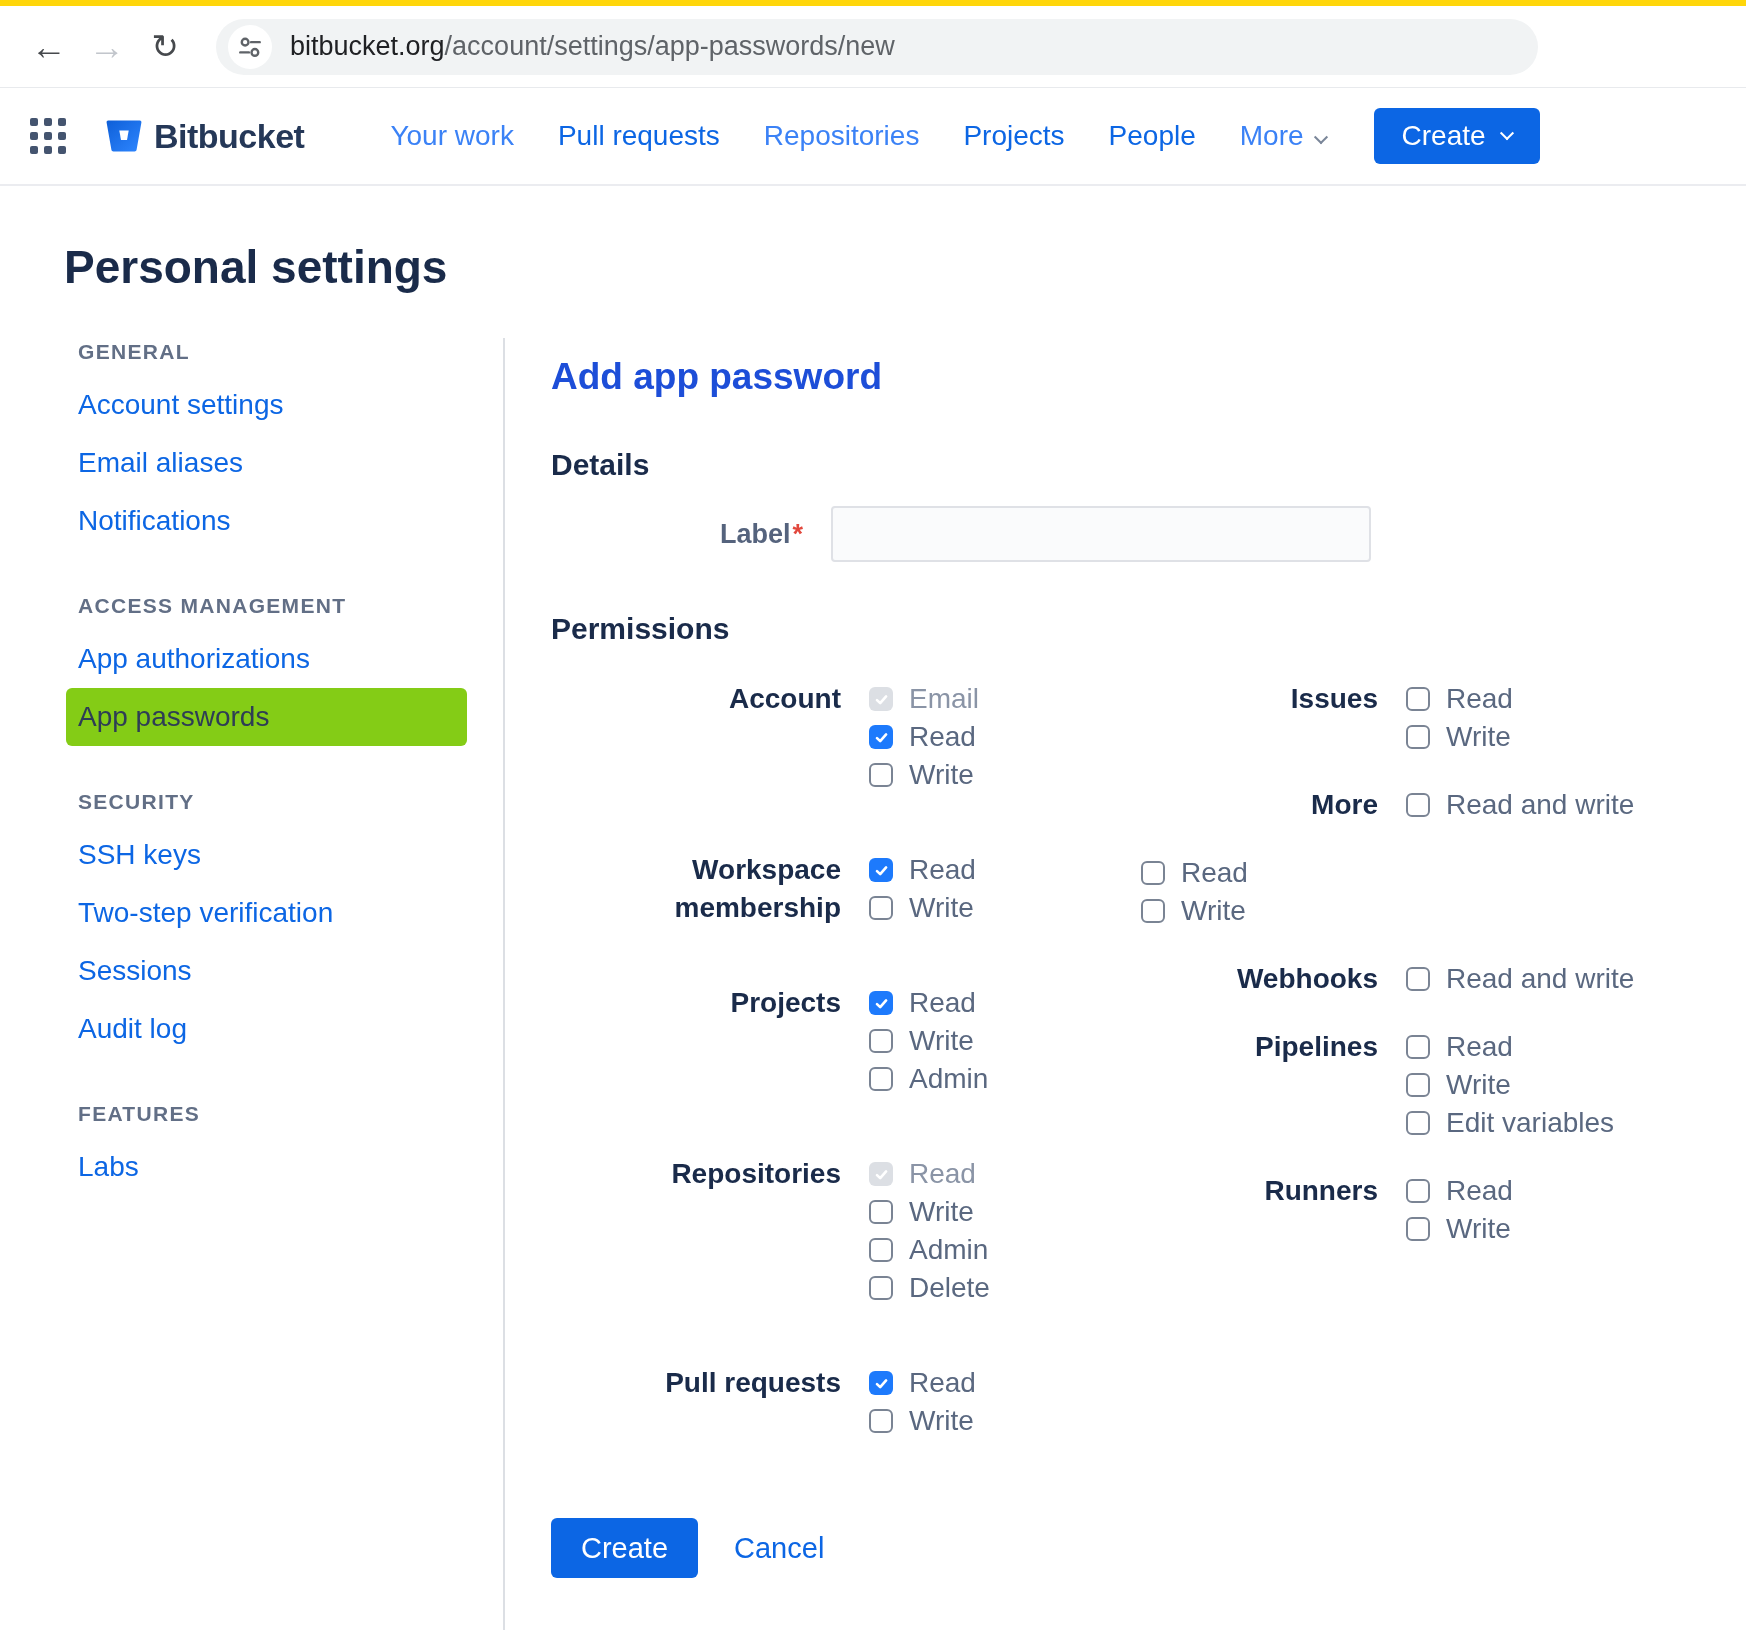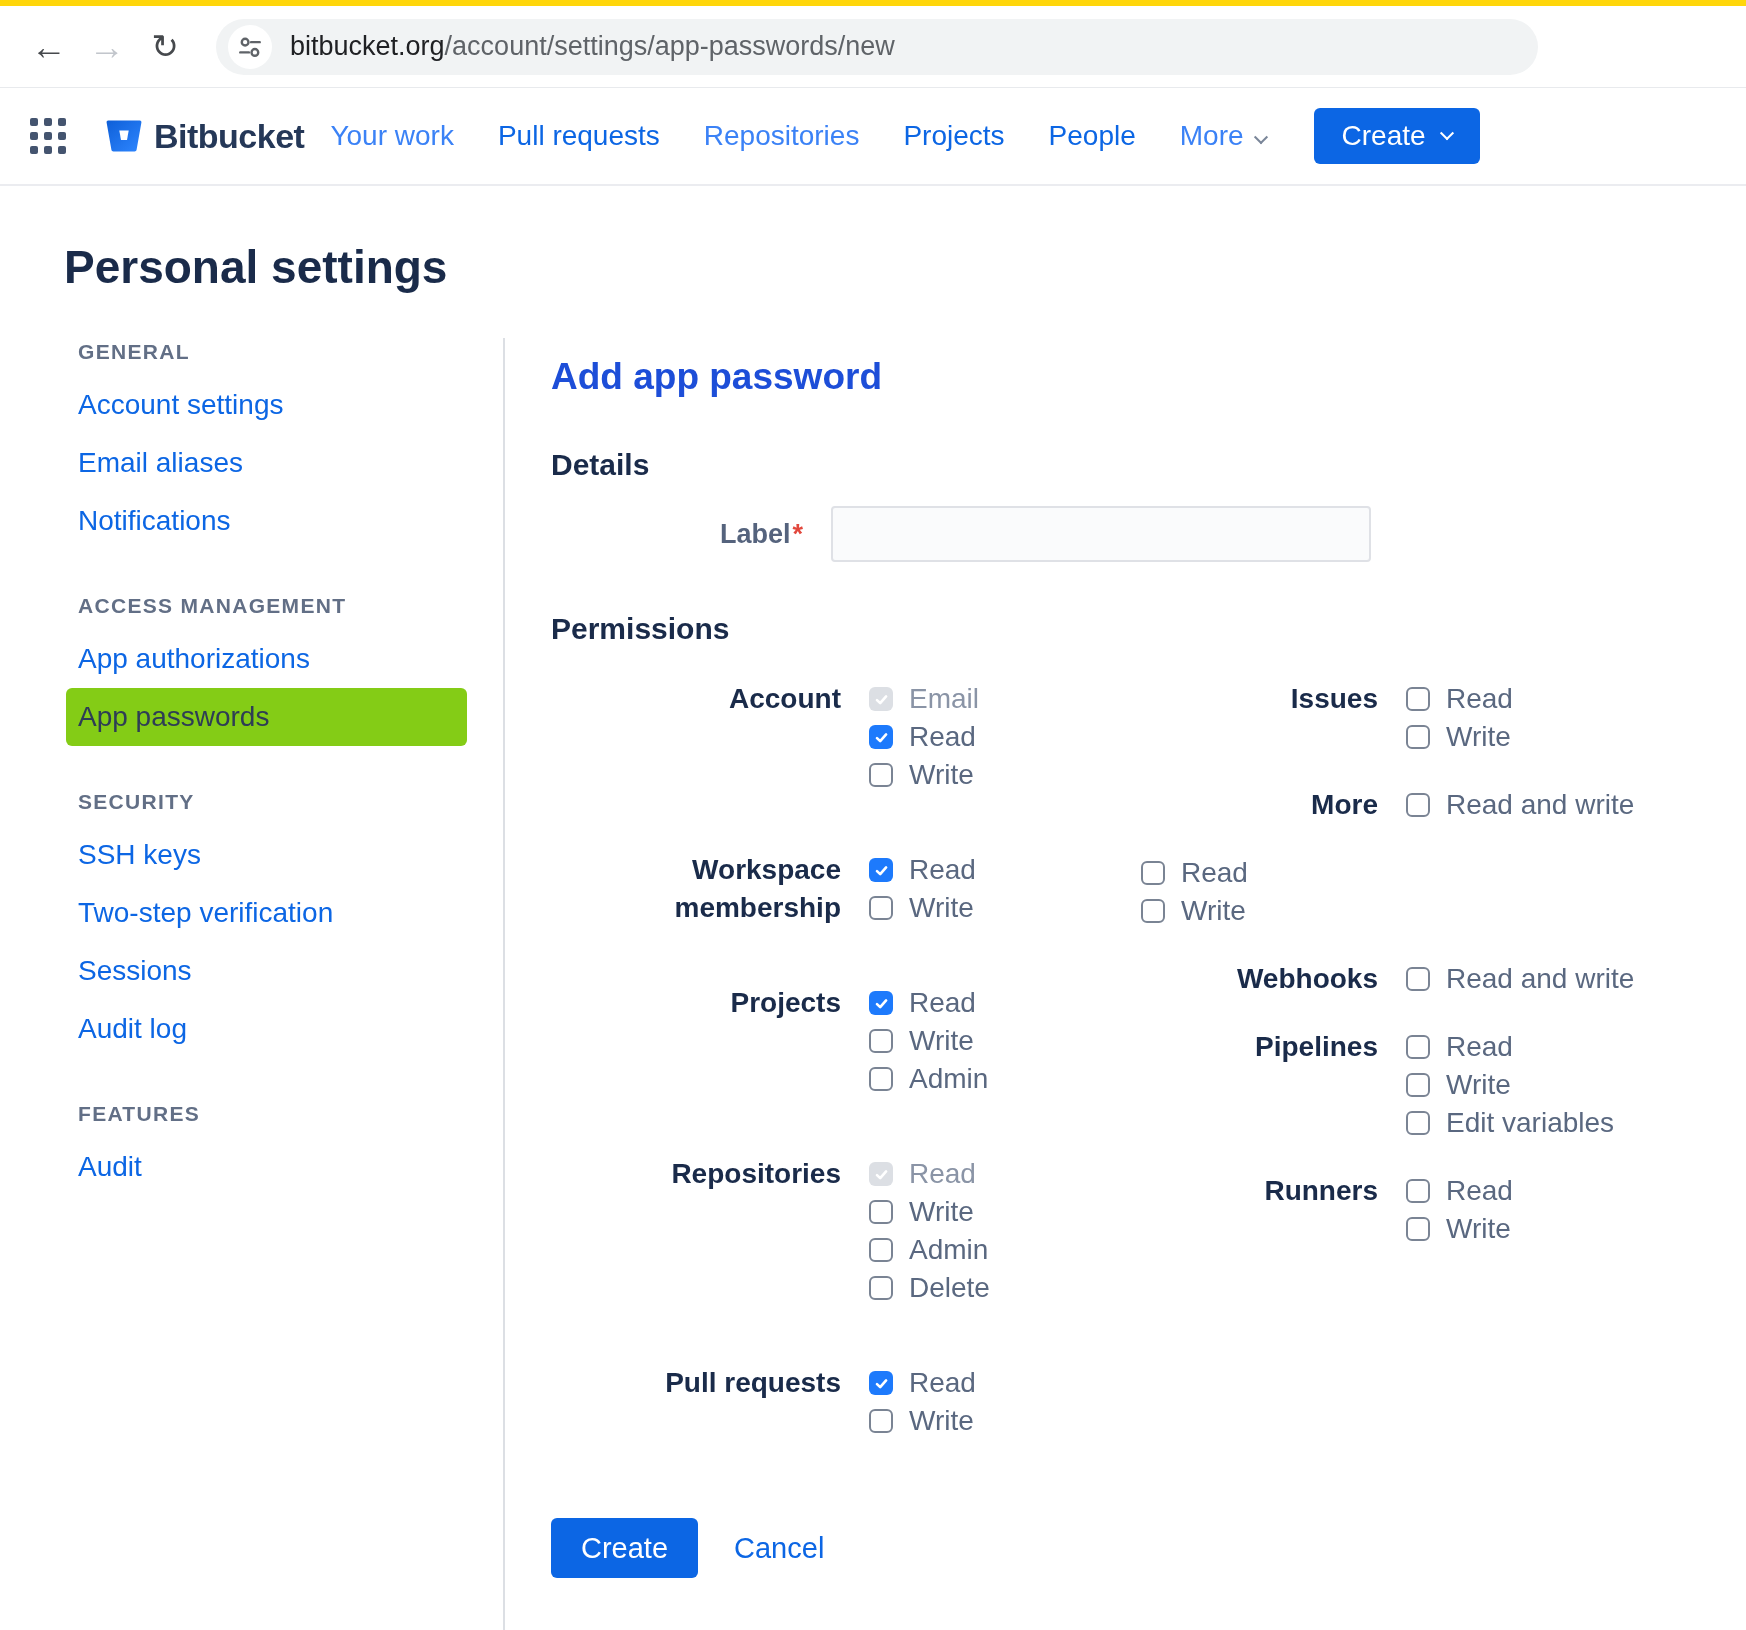--- a/index.html
+++ b/index.html
@@ -17,21 +17,21 @@
     display:flex; align-items:center; padding:0 12px; }
   .site-info { width:44px; height:44px; background:#fff; border-radius:50%;
     display:flex; align-items:center; justify-content:center; margin-right:18px; flex:none; cursor:pointer; }
   .url-text { font-size:27px; color:#5F6368; white-space:nowrap; }
   .url-host { color:#202124; }
 
   
   .appnav { height:98px; display:flex; align-items:center; padding:0 30px; border-bottom:2px solid #EBECF0; }
   .grid-icon { display:grid; grid-template-columns:repeat(3,8px); grid-gap:6px; margin-right:40px; cursor:pointer; }
   .grid-icon i { width:8px; height:8px; background:#44546F; border-radius:2px; }
-  .logo { display:flex; align-items:center; margin-right:26px; cursor:pointer; }
+  .logo { display:flex; align-items:center; margin-right:86px; cursor:pointer; }
   .logo svg { margin-right:12px; }
   .logo-text { font-size:34px; font-weight:700; color:#253858; letter-spacing:-0.5px; }
   .nav-links { display:flex; align-items:center; gap:44px; }
   .nav-link { font-size:28px; font-weight:500; color:#3b82f6; cursor:pointer; white-space:nowrap; }
   .nav-link.blue { color:#0C66E4; }
   .chev { display:inline-block; width:10px; height:10px; border-right:2.5px solid #7A8699;
     border-bottom:2.5px solid #7A8699; transform:rotate(45deg) translate(-2px,-2px); margin-left:12px; }
   .chev.white { border-color:#fff; }
   .create-btn { margin-left:48px; background:#0C66E4; color:#fff; border:none; height:56px;
     border-radius:6px; display:flex; align-items:center; padding:0 28px; font-size:28px;
@@ -151,21 +151,21 @@
       <div class="sb-item">Notifications</div>
       <div class="sb-heading">ACCESS MANAGEMENT</div>
       <div class="sb-item">App authorizations</div>
       <div class="sb-item active">App passwords</div>
       <div class="sb-heading">SECURITY</div>
       <div class="sb-item">SSH keys</div>
       <div class="sb-item">Two-step verification</div>
       <div class="sb-item">Sessions</div>
       <div class="sb-item">Audit log</div>
       <div class="sb-heading">FEATURES</div>
-      <div class="sb-item">Audit</div>
+      <div class="sb-item">Labs</div>
     </aside>
 
   <section class="main">
     <h2>Add app password</h2>
 
     <h3>Details</h3>
     <div class="field-row">
       <span class="field-label"><span>Label</span><span class="req">*</span></span>
       <input class="field-input" type="text" value="" style="">
     </div>

